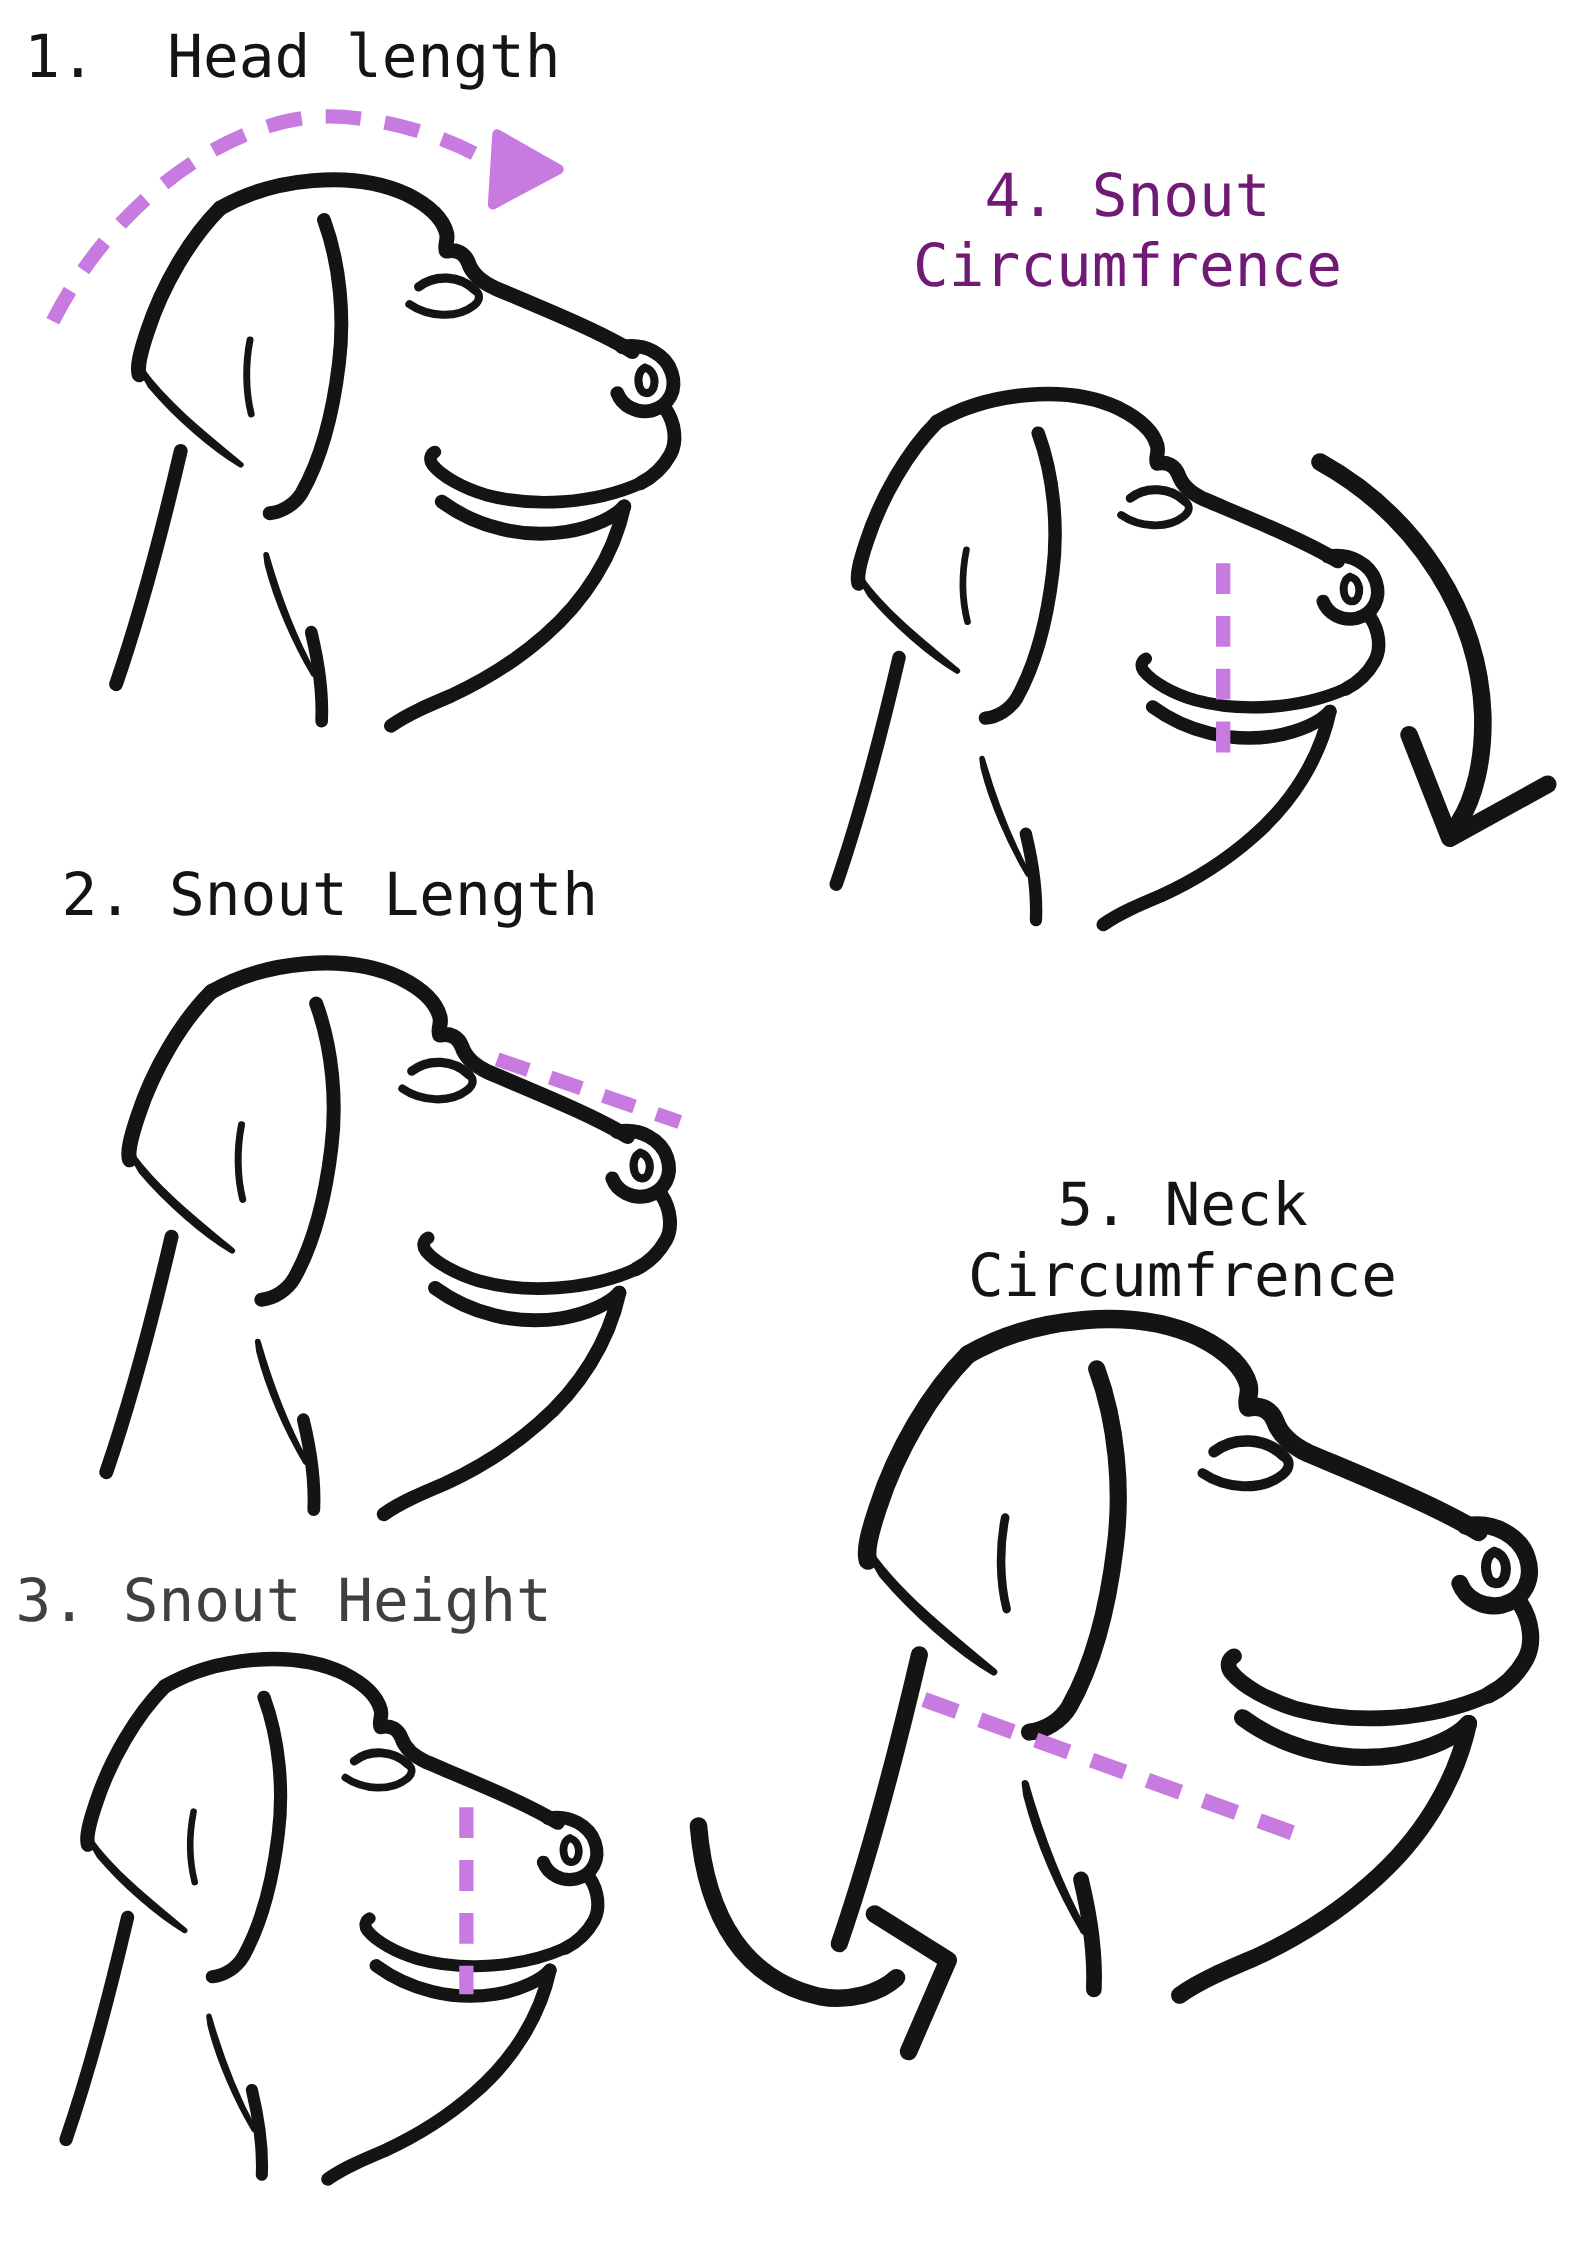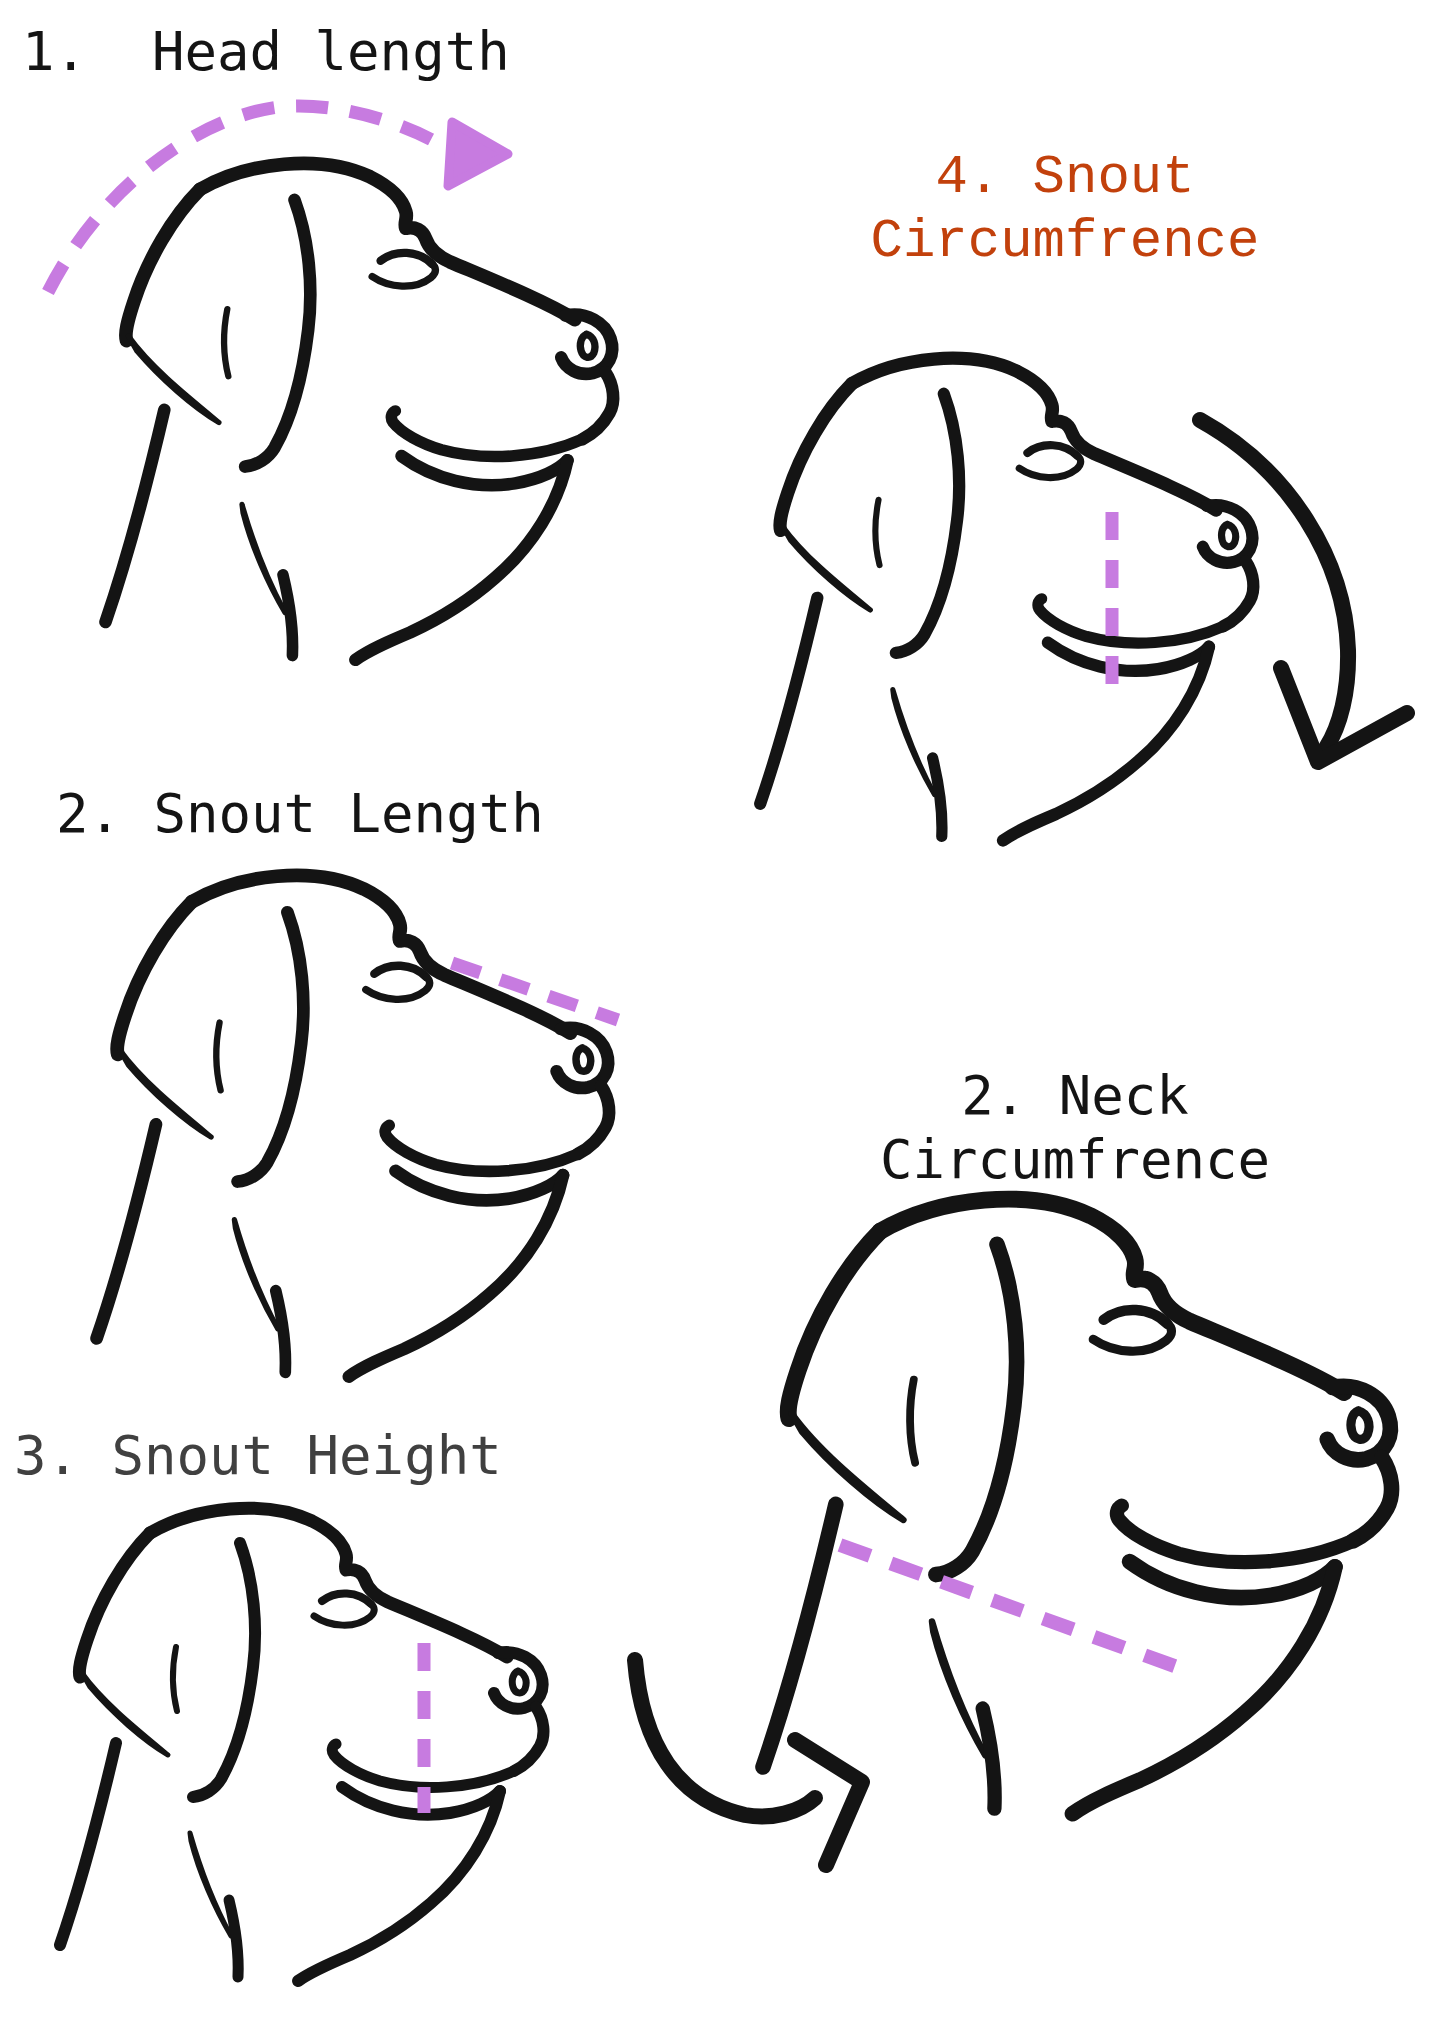--- a/index.html
+++ b/index.html
@@ -30,27 +30,27 @@
 <body>
 
 <div class="stage">
 
   <div class="step-label" style="left: 22px; top: 20px; color: rgb(20, 20, 20);">1.  Head length</div>
 
   <div class="step-label" style="left: 14px; top: 782px; color: rgb(20, 20, 20); margin-left: 42px;">2. Snout Length</div>
 
   <div class="step-label" style="left: 14px; top: 1424px; color: #404040;">3. Snout Height</div>
 
-  <div class="step-label centered" style="left: 770px; top: 146px; width: 590px; color: #c2410c; font-family: Liberation Mono, monospace;">
+  <div class="step-label centered" style="left: 730px; top: 146px; width: 590px; color: #701a75;">
     <span class="lbl-line">4. Snout</span>
     <span class="lbl-line">Circumfrence</span>
   </div>
 
   <div class="step-label centered" style="left: 780px; top: 1064px; width: 590px; color: rgb(20, 20, 20);">
-    <span class="lbl-line">2. Neck</span>
+    <span class="lbl-line">5. Neck</span>
     <span class="lbl-line">Circumfrence</span>
   </div>
 
   <svg width="1445" height="2044" viewBox="0 0 1445 2044">
     <defs>
 
       <g id="dog-head">
 
         <path class="ink-stroke" stroke-width="13" d="M 100,28 C 145,2 215,-6 262,16 C 282,26 293,38 296,49 C 298,56 294,59 296,65
              C 305,63 312,67 315,75 C 318,84 327,92 338,97 C 378,114 428,134 457,152" style="stroke: rgb(20, 20, 20);"></path>

